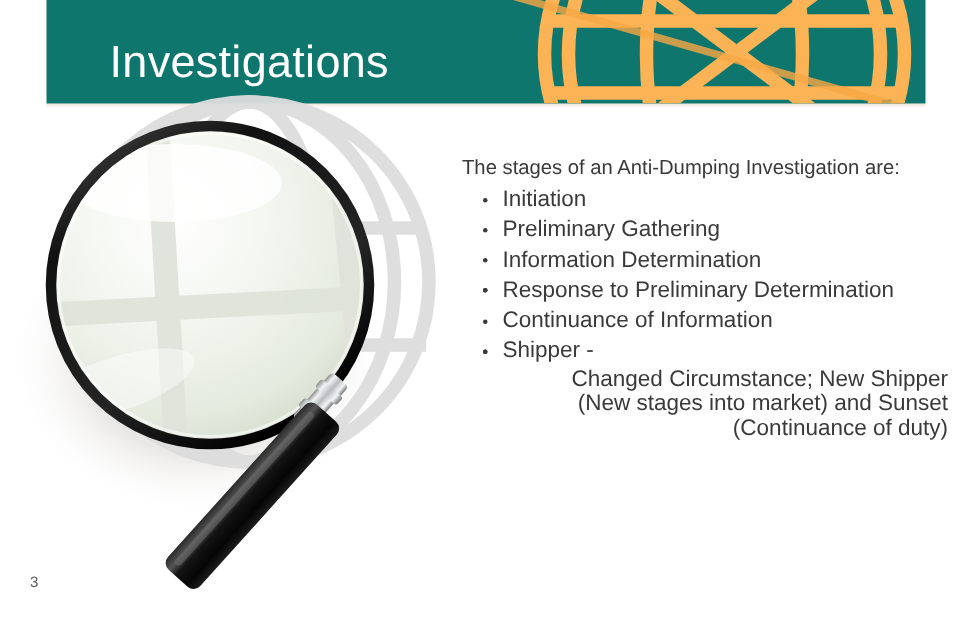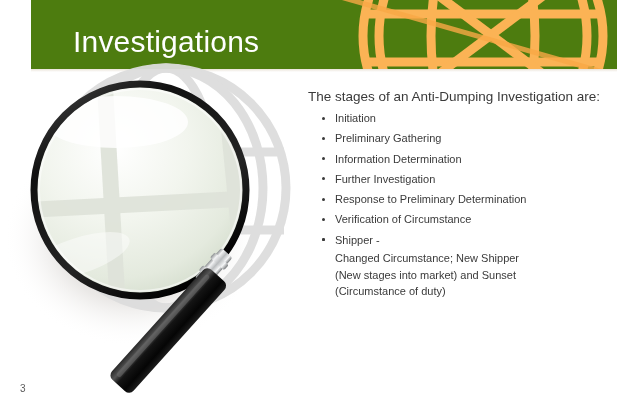--- a/index.html
+++ b/index.html
@@ -23,21 +23,21 @@
     background: #ffffff;
   }
 
   
   #title-banner {
     position: absolute;
     left: 31px;
     top: 0;
     width: 586px;
     height: 69px;
-    background: #4d7c0f;
+    background: #0f766e;
     overflow: hidden;
   }
   #banner-pattern {
     position: absolute;
     left: 0; top: 0;
     width: 100%; height: 100%;
     pointer-events: none;
   }
   #banner-shadow {
     position: absolute;
@@ -67,54 +67,55 @@
     top: 60px;
     width: 330px;
     height: 354px;
   }
   #magnifier-art svg { display: block; }
 
   
   #body-text {
     position: absolute;
     left: 308px;
-    top: 87px;
+    top: 102px;
     width: 324px;
   }
   #intro-line {
     font-size: 13.5px;
     line-height: 19px;
     color: #3a3a3a;
     margin: 0 0 2px 0;
     white-space: nowrap;
   }
   ul#stage-list {
     list-style: none;
     margin: 0;
     padding: 0;
   }
   ul#stage-list > li {
     position: relative;
     padding-left: 27px;
-    font-size: 11px;
+    font-size: 15px;
     line-height: 20.3px;
     color: #3a3a3a;
   }
   ul#stage-list > li .bullet-dot {
     position: absolute;
     left: 14px;
     top: 8.5px;
     width: 3px;
     height: 3px;
     border-radius: 50%;
     background: #3a3a3a;
   }
   ul#stage-list > li .sub-lines {
     display: block;
     line-height: 16.5px;
+    text-align: right;
   }
   ul#stage-list > li .sub-lines span {
     display: block;
     white-space: nowrap;
   }
 
   
   #page-number {
     position: absolute;
     left: 20px;
@@ -242,40 +243,39 @@
       <li>
         <span class="bullet-dot"></span>
         <span>Preliminary Gathering</span>
       </li>
       <li>
         <span class="bullet-dot"></span>
         <span>Information Determination</span>
       </li>
       <li>
         <span class="bullet-dot"></span>
-        <span>Further Investigation</span>
       </li>
       <li>
         <span class="bullet-dot"></span>
         <span>Response to Preliminary Determination</span>
       </li>
       <li>
         <span class="bullet-dot"></span>
-        <span>Verification of Circumstance</span>
+        <span>Continuance of Information</span>
       </li>
       <li>
         <span class="bullet-dot"></span>
       </li>
       <li>
         <span class="bullet-dot"></span>
         <span>Shipper -</span>
         <span class="sub-lines">
           <span>Changed Circumstance; New Shipper</span>
           <span>(New stages into market) and Sunset</span>
-          <span>(Circumstance of duty)</span>
+          <span>(Continuance of duty)</span>
         </span>
       </li>
     </ul>
   </div>
 
   <div id="page-number">3</div>
 
 </div>
 
 </body></html>

